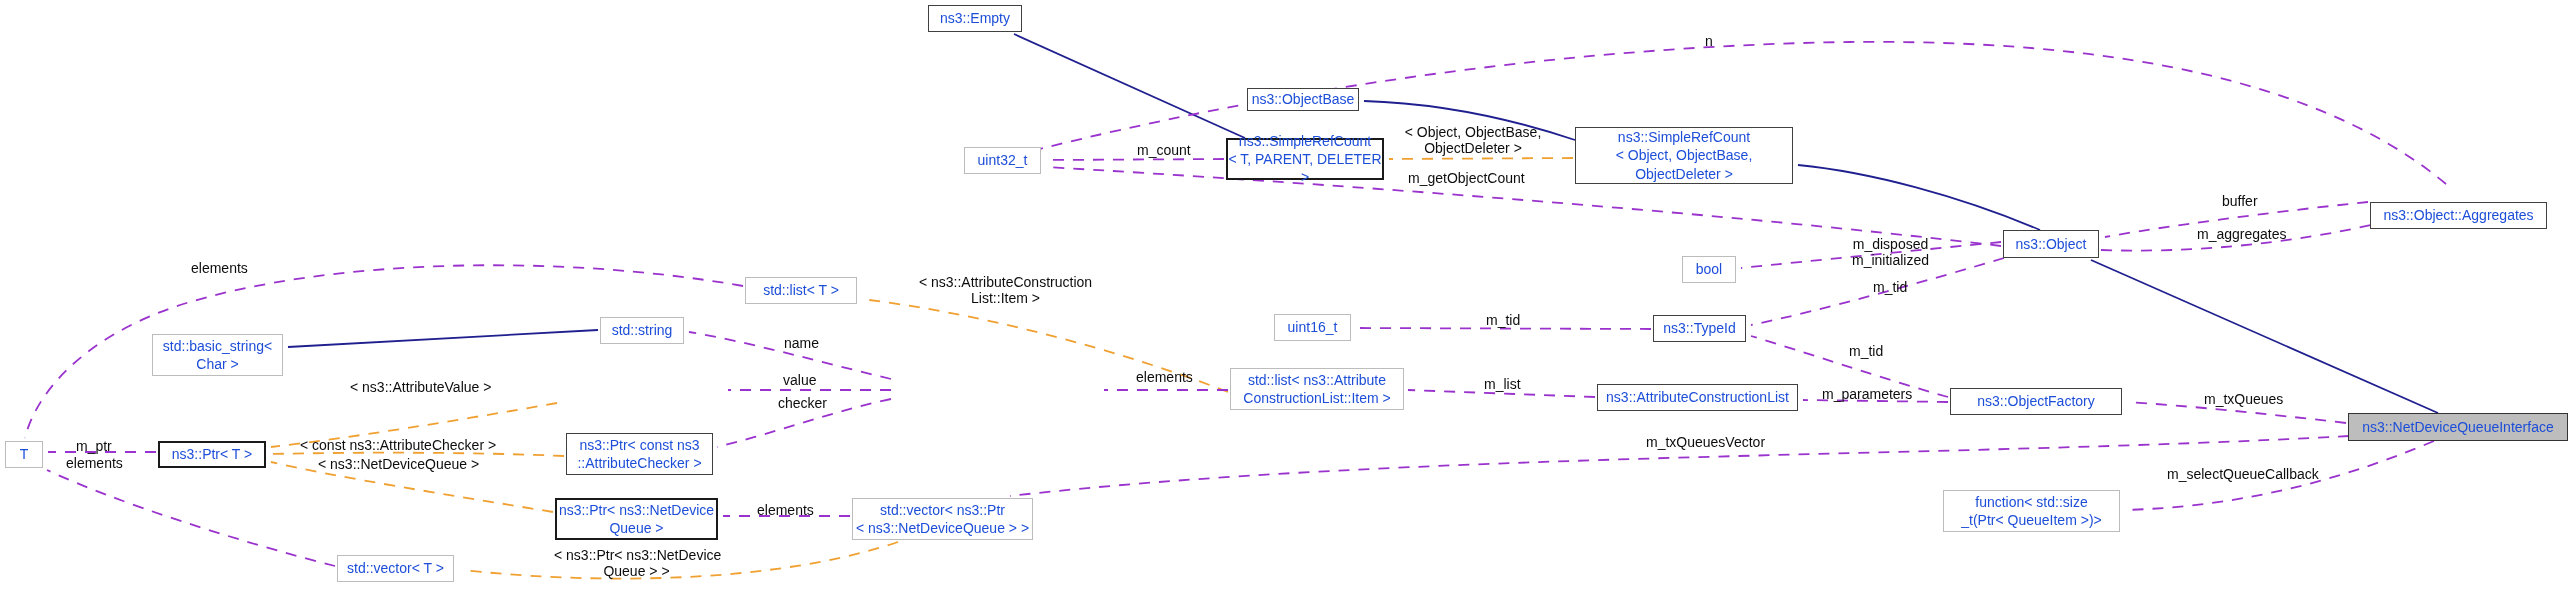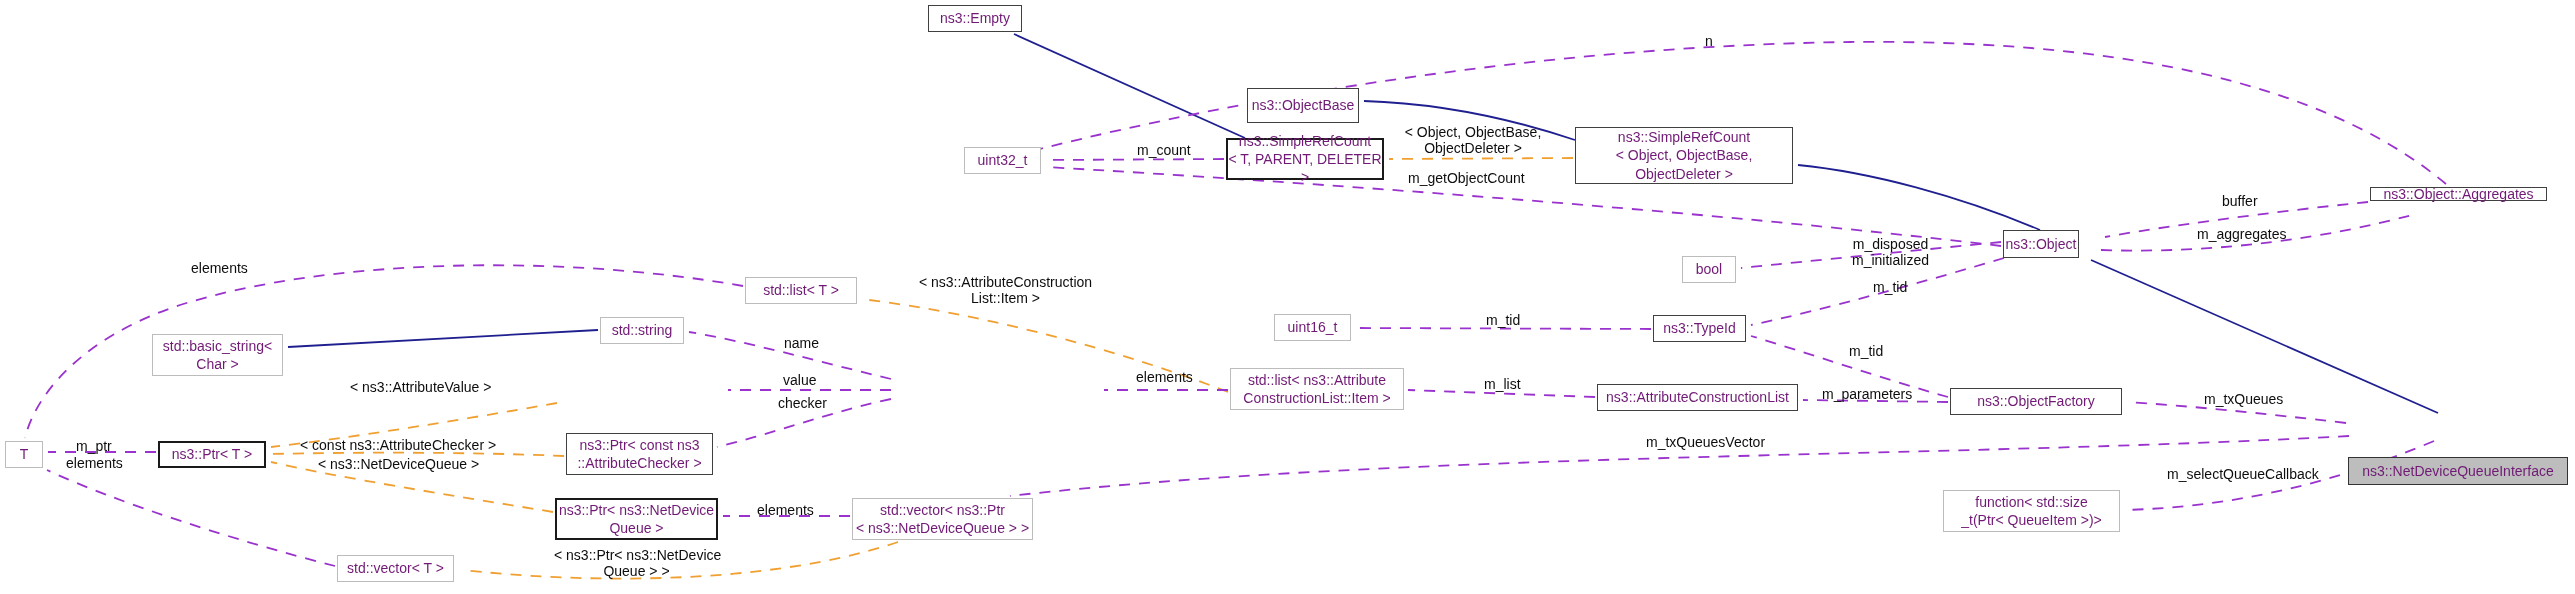--- a/index.html
+++ b/index.html
@@ -12,26 +12,26 @@
   }
   .edges{position:absolute;left:0;top:0;z-index:1;}
   .edges path{fill:none;stroke-width:1.8px;}
   .edges path.inh{stroke:#1f1f8f;}
   .edges path.use{stroke:#9a32cd;stroke-dasharray:11 9;}
   .edges path.tpl{stroke:#f0a030;stroke-dasharray:11 9;}
   .node{
     position:absolute;z-index:3;box-sizing:border-box;
     display:flex;align-items:center;justify-content:center;
     background:#ffffff;border:1px solid #404040;
-    font-size:14px;line-height:1.3;color:#701a75;
+    font-size:14px;line-height:1.3;color:#1d4ed8;
     text-align:center;white-space:pre-line;cursor:pointer;
   }
   .node.bold{border:2px solid #1a1a1a;}
   .node.ext{border:1px solid #bcbcbc;}
-  .node.hl{background:#bdbdbd;border:1.5px solid #333;margin-top:44px;}
+  .node.hl{background:#bdbdbd;border:1.5px solid #333;}
   .elabel{
     position:absolute;z-index:2;
     font-size:14px;line-height:1.15;color:#0d0d0d;
     white-space:pre;
   }
   .elabel.center{text-align:center;}
 </style>
 </head>
 <body>
 
@@ -81,29 +81,29 @@
     <path class="use" d="M891,399 C830,412 775,433 717,447" marker-end="url(#ap)"></path>
     <path class="use" d="M743,286 C560,254 330,258 180,305 C80,338 35,396 25,438" marker-end="url(#ap)"></path>
     <path class="use" d="M156,452 L48,452" marker-end="url(#ap)"></path>
     <path class="use" d="M335,566 C240,542 115,502 47,470" marker-end="url(#ap)"></path>
     <path class="use" d="M850,516 L723,516" marker-end="url(#ap)"></path>
     <path class="use" d="M2349,436 C1950,458 1400,452 1010,496" marker-end="url(#ap)"></path>
     <path class="use" d="M2434,441 C2330,485 2230,507 2125,510" marker-end="url(#ap)"></path>
   </svg>
 
   <div class="node" style="left:928px;top:5px;width:94px;height:27px">ns3::Empty</div>
-  <div class="node" style="left:1247px;top:88px;width:112px;height:35px">ns3::ObjectBase</div>
+  <div class="node" style="left:1247px;top:88px;width:112px;height:23px">ns3::ObjectBase</div>
   <div class="node bold" style="left:1226px;top:138px;width:158px;height:42px">ns3::SimpleRefCount
 &lt; T, PARENT, DELETER &gt;</div>
   <div class="node" style="left:1575px;top:127px;width:218px;height:57px">ns3::SimpleRefCount
 &lt; Object, ObjectBase,
 ObjectDeleter &gt;</div>
   <div class="node ext" style="left:964px;top:147px;width:77px;height:27px">uint32_t</div>
-  <div class="node" style="left:2003px;top:230px;width:76px;height:28px">ns3::Object</div>
-  <div class="node" style="left:2370px;top:187px;width:177px;height:14px">ns3::Object::Aggregates</div>
+  <div class="node" style="left:2003px;top:230px;width:96px;height:28px">ns3::Object</div>
+  <div class="node" style="left:2370px;top:202px;width:177px;height:27px">ns3::Object::Aggregates</div>
   <div class="node ext" style="left:1682px;top:256px;width:54px;height:27px">bool</div>
   <div class="node ext" style="left:1274px;top:314px;width:77px;height:27px">uint16_t</div>
   <div class="node" style="left:1653px;top:315px;width:93px;height:27px">ns3::TypeId</div>
   <div class="node" style="left:1950px;top:388px;width:172px;height:27px">ns3::ObjectFactory</div>
   <div class="node" style="left:1597px;top:384px;width:201px;height:27px">ns3::AttributeConstructionList</div>
   <div class="node ext" style="left:1230px;top:368px;width:174px;height:42px">std::list&lt; ns3::Attribute
 ConstructionList::Item &gt;</div>
   <div class="node ext" style="left:745px;top:277px;width:112px;height:27px">std::list&lt; T &gt;</div>
   <div class="node ext" style="left:600px;top:317px;width:84px;height:27px">std::string</div>
   <div class="node ext" style="left:152px;top:334px;width:131px;height:42px">std::basic_string&lt;

